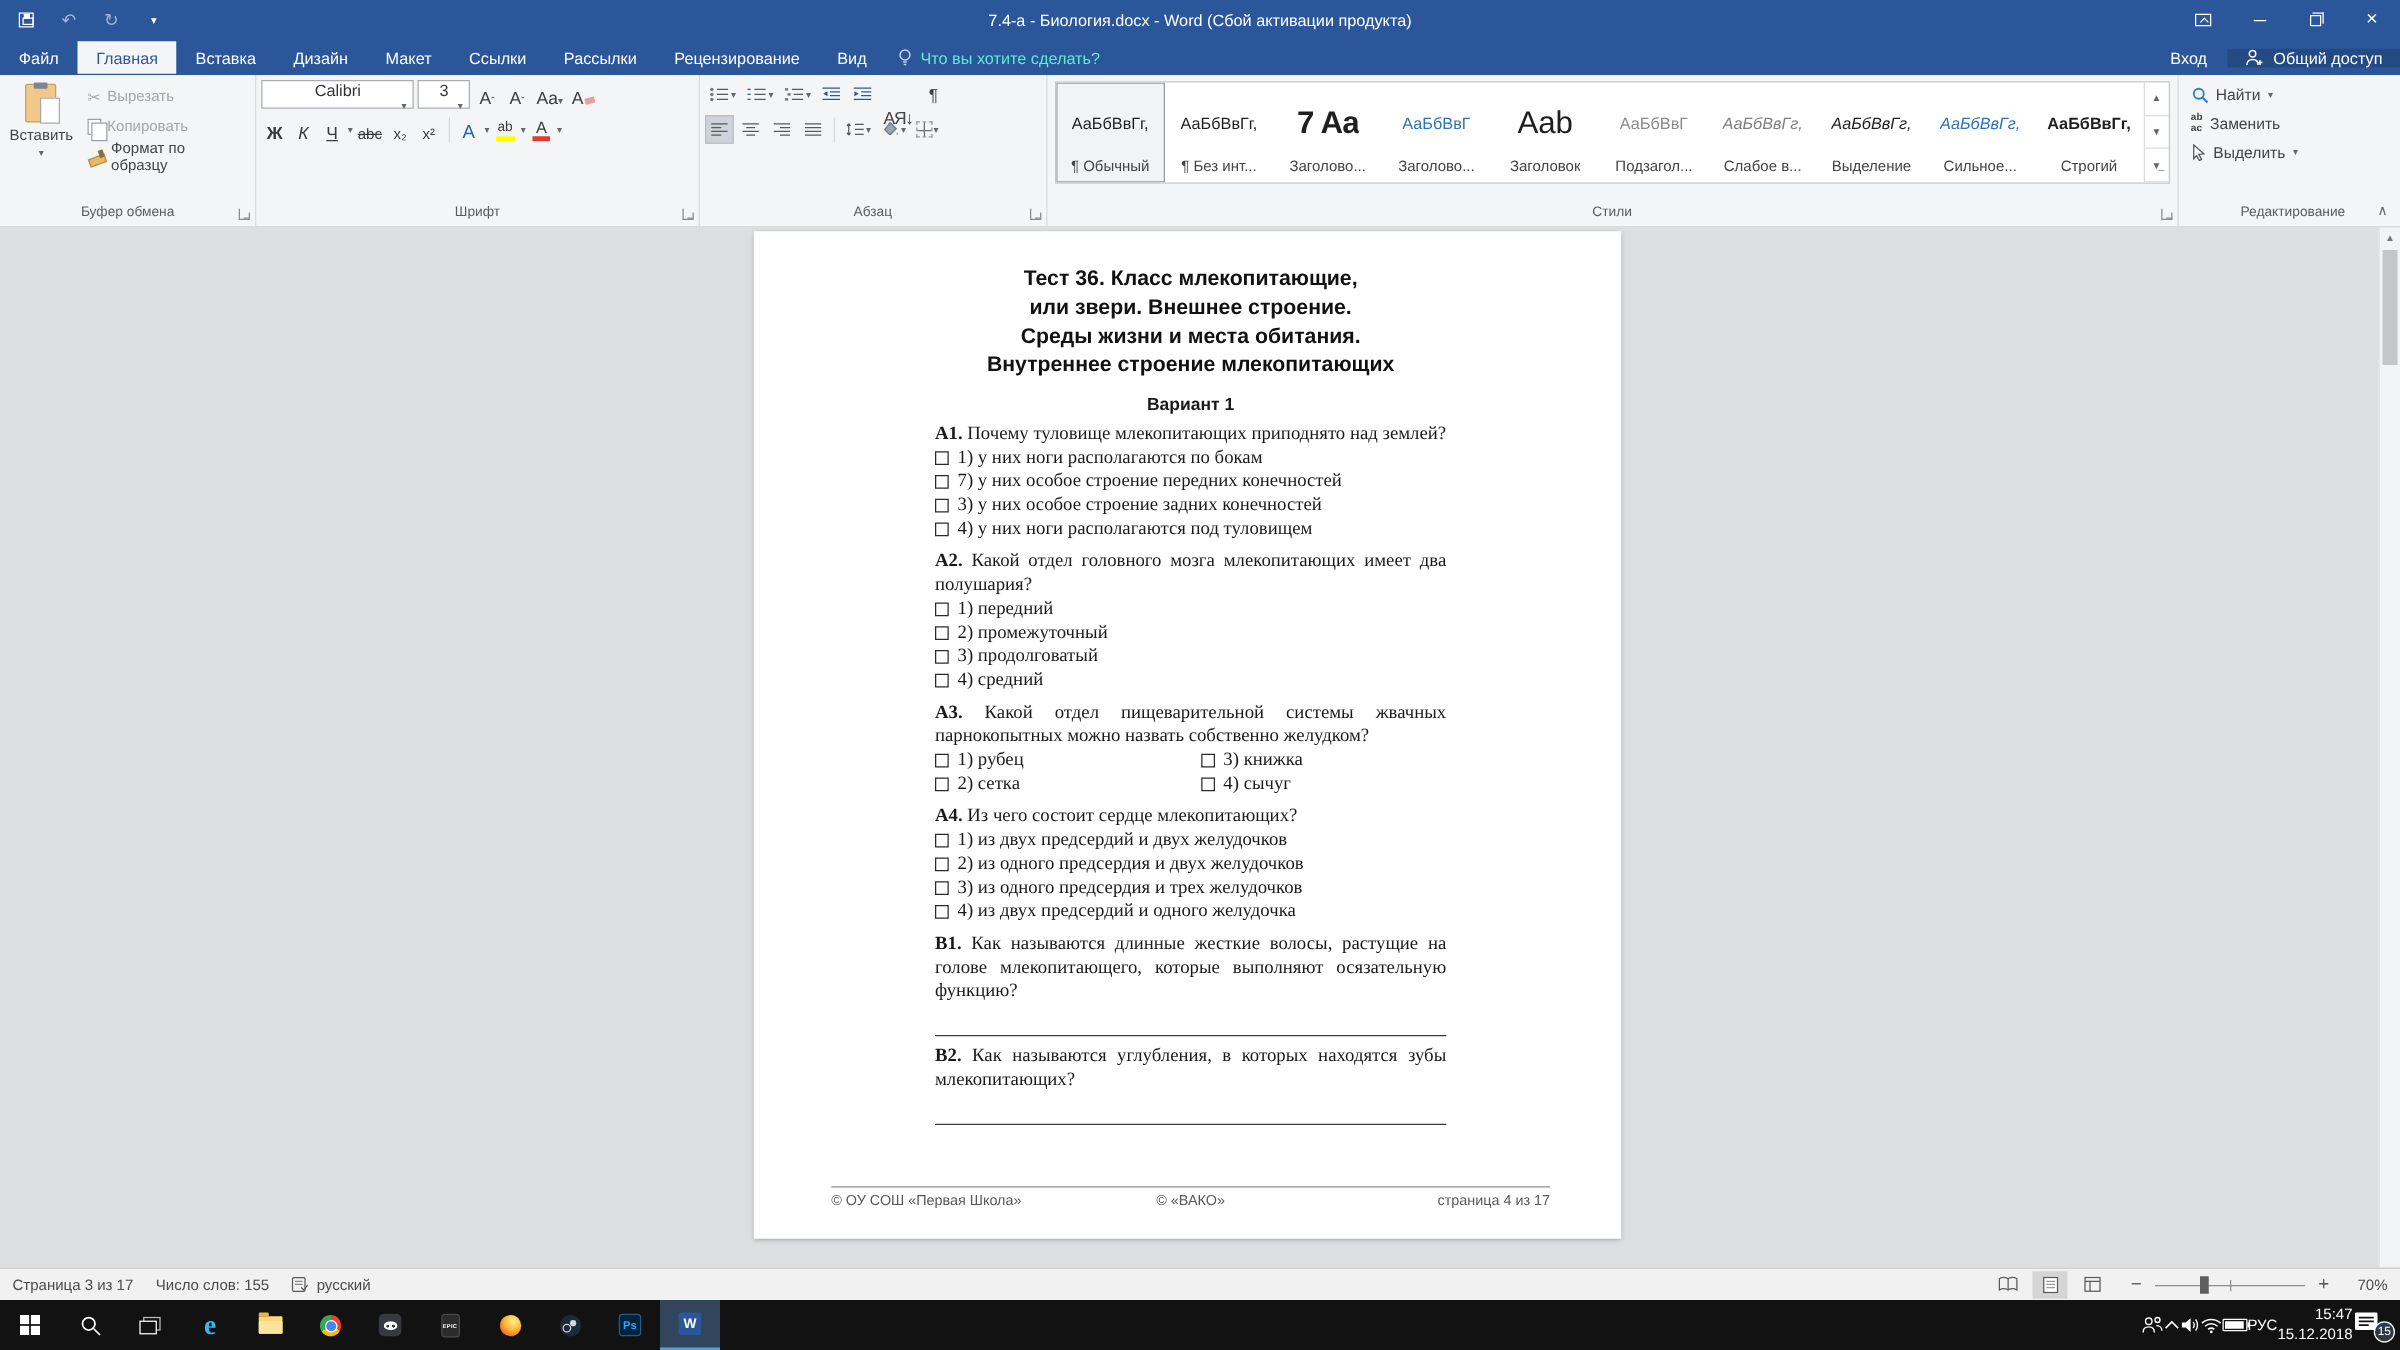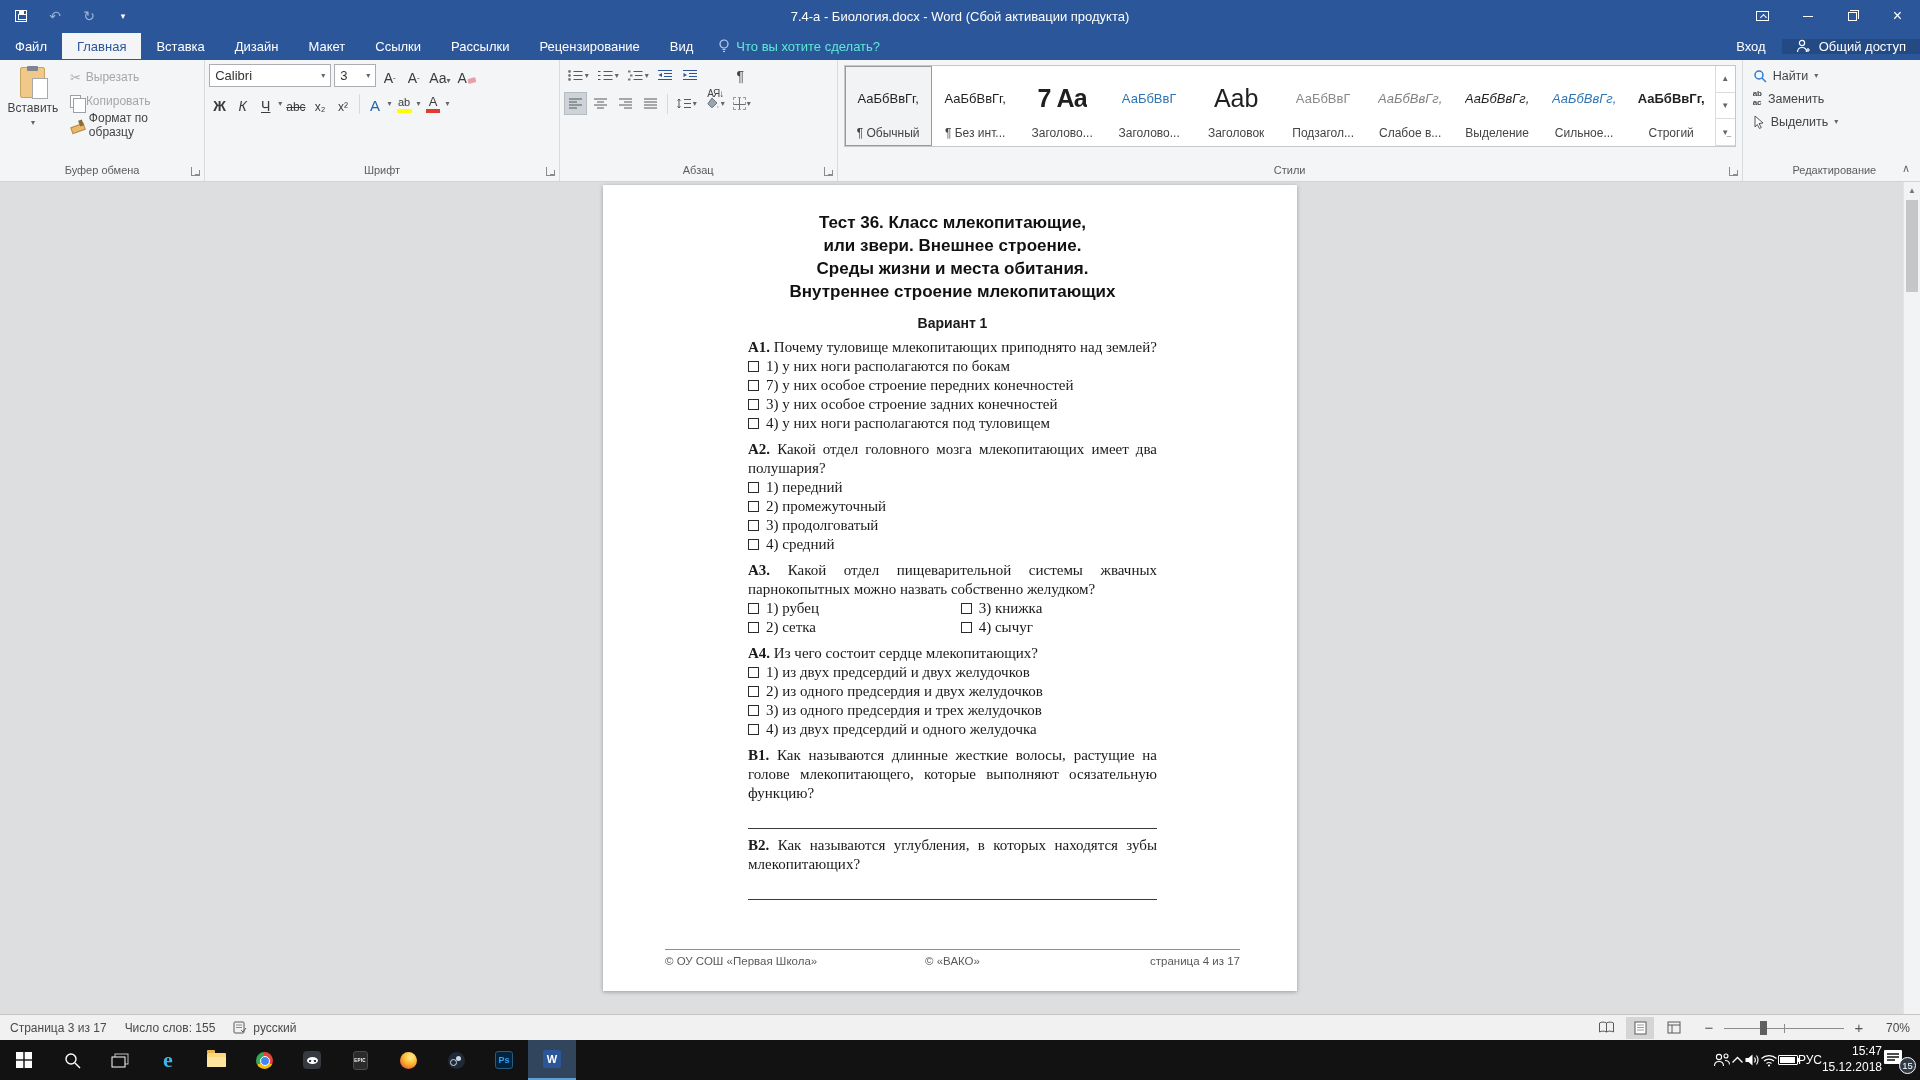--- a/index.html
+++ b/index.html
@@ -55,42 +55,42 @@
   .ic-scissors { font-size:13px; color:#a8adb3; }
   .ic-copy { width:11px; height:13px; border:1px solid #9aa0a6; position:relative; background:#fff; }
   .ic-copy::before { content:""; position:absolute; left:2px; top:2px; width:11px; height:13px; border:1px solid #9aa0a6; background:#fff; }
   .ic-brush { width:14px; height:14px; position:relative; }
   .ic-brush::before { content:""; position:absolute; left:1px; top:7px; width:12px; height:5px; background:#e9b96b; border:1px solid #b98d4a; transform:rotate(-20deg); }
   .ic-brush::after { content:""; position:absolute; left:9px; top:2px; width:4px; height:6px; background:#8a6d3b; transform:rotate(-20deg); }
 
   
   .g-font { width:356px; }
   .fr1 { display:flex; align-items:center; gap:3px; }
-  .combo { background:#fff; border:1px solid #abadb3; height:23px; display:flex; align-items:center; padding:0 5px; font-size:13px; color:#333; }
+  .combo { background:#fff; border:1px solid #abadb3; height:23px; display:flex; align-items:center; padding:0 5px; font-size:13px; color:#333;flex-direction:column; }
   .combo-font { width:122px; }
   .combo-size { width:42px; }
   .combo .caret { margin-left:auto; }
   .fbtn { height:23px; min-width:21px; display:inline-flex; align-items:end; justify-content:center; padding:1px 2px 2px; font-size:14px; color:#3b3b3b; line-height:1; }
   .fr2 { display:flex; align-items:center; gap:2px; margin-top:5px; }
   .b { font-weight:bold; } .i { font-style:italic; } .u { text-decoration:underline; }
   .strike { text-decoration:line-through; font-size:12px; }
   .sep { width:1px; height:20px; background:#d8d9da; margin:0 3px; }
   .fx-blue { color:#2463ad; font-size:15px; }
   .hl-ic { display:flex; flex-direction:column; align-items:center; line-height:1; font-size:11px; }
   .hl-ic .bar { width:15px; height:4px; background:#ffff00; margin-top:1px; }
   .fc-ic { display:flex; flex-direction:column; align-items:center; line-height:1; font-size:13px; }
   .fc-ic .bar { width:14px; height:4px; background:#e03c32; margin-top:1px; }
   .tiny-up { font-size:8px; vertical-align:top; }
 
   
   .g-par { width:279px; }
   .pr { display:flex; align-items:center; gap:2px; }
   .pbtn { height:23px; min-width:23px; display:inline-flex; align-items:center; justify-content:center; gap:1px; padding:0 3px; }
   .pbtn.pressed { background:#cdd3d9; border:1px solid #b6bcc2; }
-  .sort-ic { font-size:10px; color:#444; letter-spacing:-1px;margin-top:36px; }
+  .sort-ic { font-size:14px; color:#444; letter-spacing:-1px;margin-top:36px; }
   .pilcrow { font-size:14px; color:#444; }
   .ic-borders { width:13px; height:13px; border:1px dashed #9a9a9a; position:relative; }
   .ic-borders::before { content:""; position:absolute; left:50%; top:0; bottom:0; width:1px; background:#6e6e6e; }
   .ic-borders::after { content:""; position:absolute; top:50%; left:0; right:0; height:1px; background:#6e6e6e; }
 
   
   .g-styles { flex:1; }
   .gallery { background:#fff; border:1px solid #c6c7c8; height:82px; display:flex; margin:1px 2px 0; }
   .style-items { display:flex; overflow:hidden; flex:1; }
   .style-item { width:87px; flex:0 0 87px; display:flex; flex-direction:column; align-items:center; justify-content:flex-end; padding:4px 2px 5px; border:1px solid transparent; }

